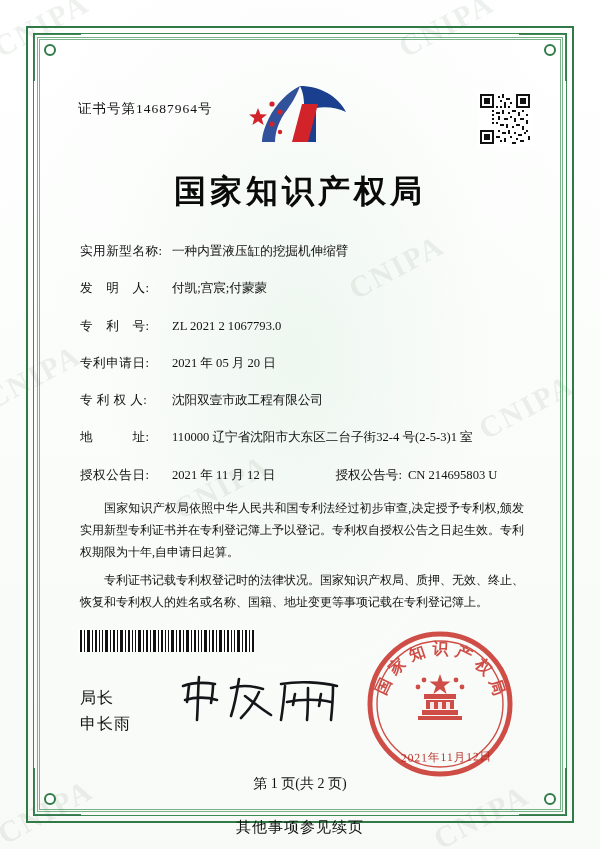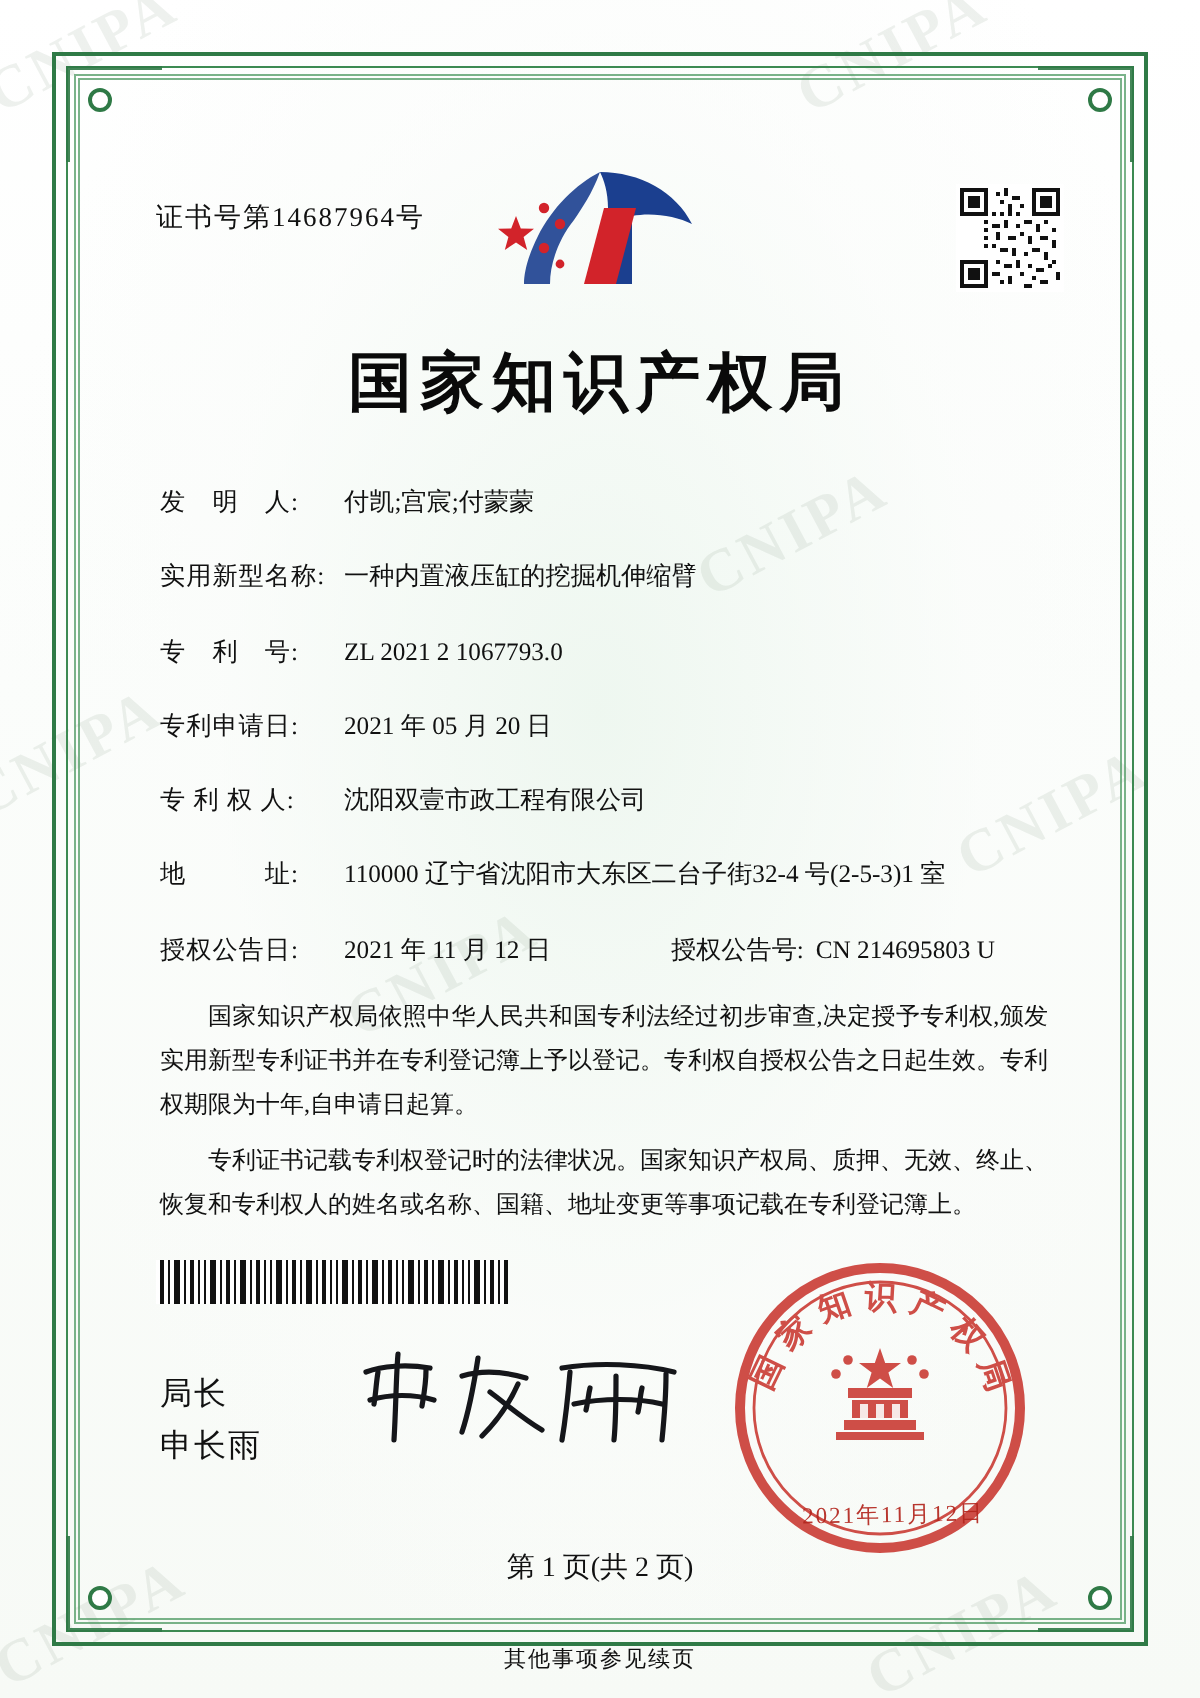--- a/index.html
+++ b/index.html
@@ -257,21 +257,21 @@
     top: 715px;
     text-align: center;
     font-size: 14px;
     color: #111;
   }
   .footnote {
     position: absolute;
     left: 0; right: 0;
     bottom: 12px;
     text-align: center;
-    font-size: 11px;
+    font-size: 15px;
     color: #111;
     letter-spacing: 1px;
     margin-top: 12px;
   }
 </style>
 </head>
 <body>
 
 <div id="page">
   <div class="paper-tint"></div>
@@ -395,27 +395,27 @@
             <rect x="23" y="20" width="1" height="1"></rect>
         </g>
       </svg>
     </div>
 
     <div class="title">国家知识产权局</div>
 
     <div class="fields">
 
       <div class="frow">
+        <div class="flabel w6">实用新型名称:</div>
+        <div class="fvalue">一种内置液压缸的挖掘机伸缩臂</div>
+      </div>
+
+      <div class="frow">
         <div class="flabel w6">发　明　人:</div>
         <div class="fvalue">付凯;宫宸;付蒙蒙</div>
-      </div>
-
-      <div class="frow">
-        <div class="flabel w6">实用新型名称:</div>
-        <div class="fvalue">一种内置液压缸的挖掘机伸缩臂</div>
       </div>
 
       <div class="frow">
         <div class="flabel w6">专　利　号:</div>
         <div class="fvalue">ZL 2021 2 1067793.0</div>
       </div>
 
       <div class="frow">
         <div class="flabel w6">专利申请日:</div>
         <div class="fvalue">2021 年 05 月 20 日</div>

